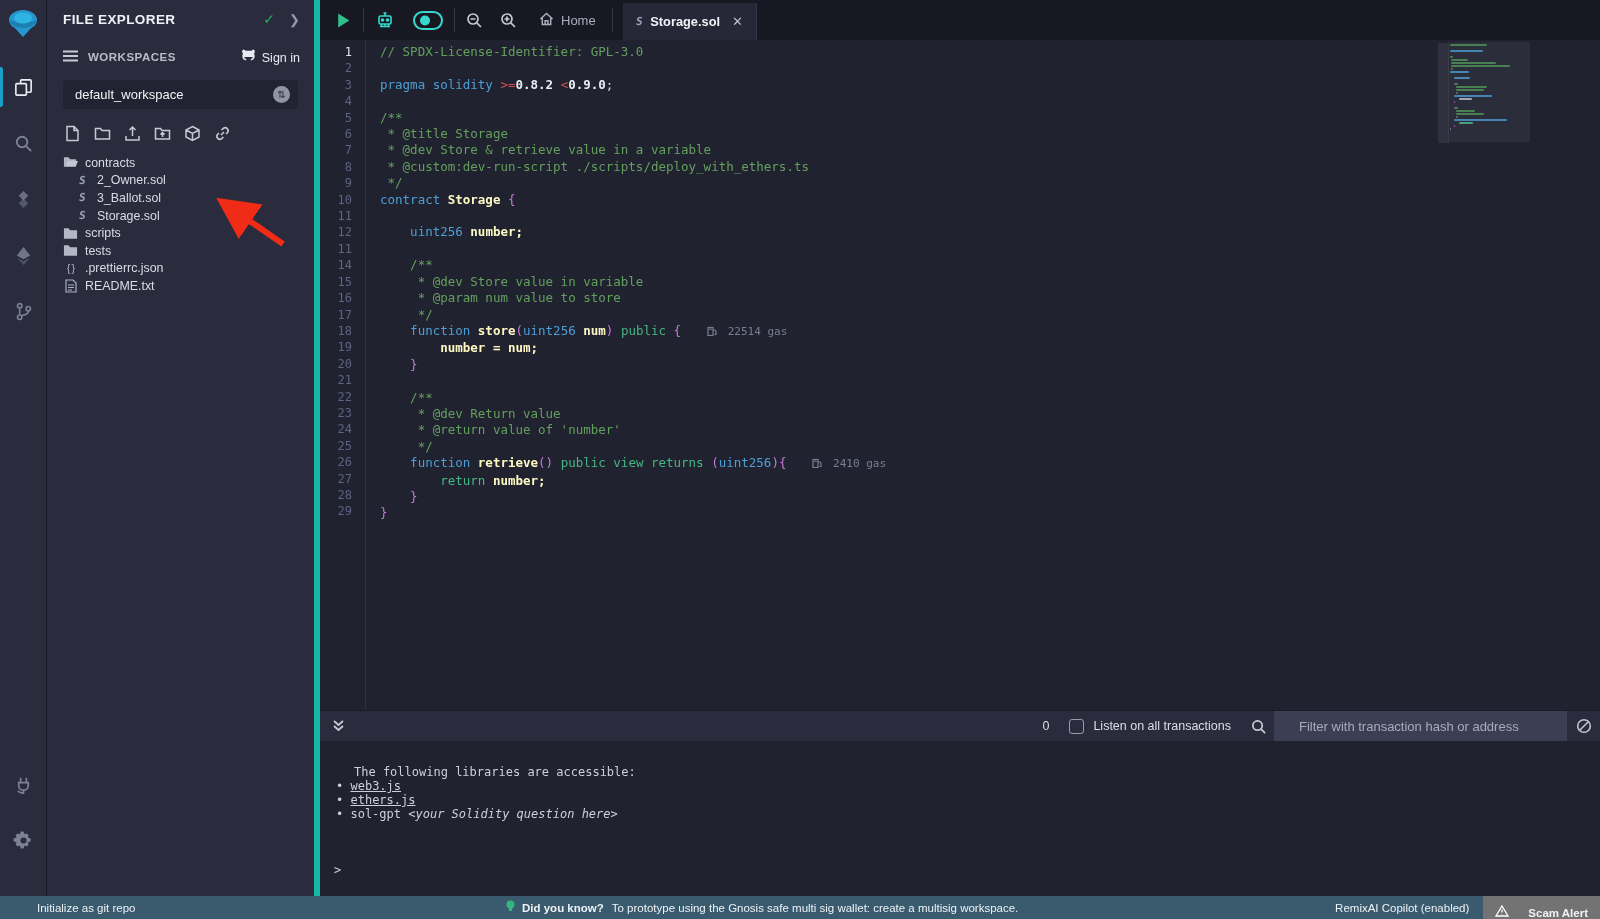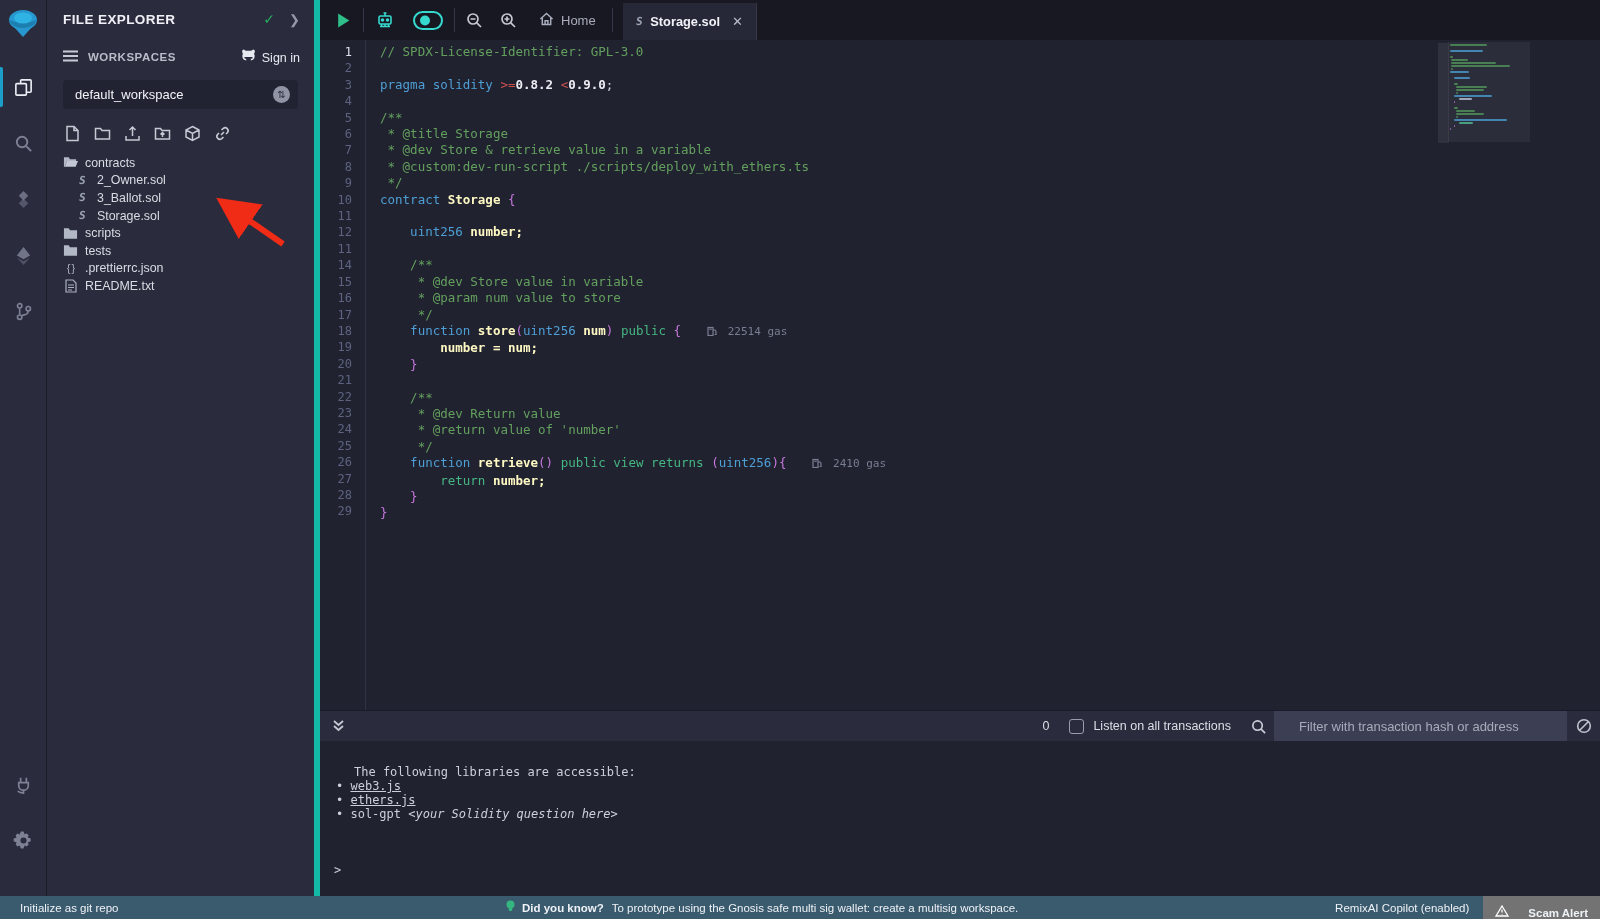--- a/index.html
+++ b/index.html
@@ -98,21 +98,21 @@
   .tban { width:33px; display:flex; align-items:center; justify-content:center; color:#bfc3cf; cursor:pointer; }
   .tbody { height:155px; background:#212230; flex:none; font-family:"DejaVu Sans Mono", monospace;
            font-size:12px; line-height:14px; color:#ccd0da; padding-top:24px; overflow:hidden; }
   .tline { white-space:pre; }
   .tline .link { text-decoration:underline; cursor:pointer; }
   .tline .it { font-style:italic; }
 
   
   .sbar { height:23px; background:#3a5a6e; display:flex; align-items:center; color:#eef2f6;
           font-size:11.5px; flex:none; }
-  .sb-left { padding-left:20px; cursor:pointer; }
+  .sb-left { padding-left:37px; cursor:pointer; }
   .sb-center { position:absolute; left:505px; display:flex; align-items:center; gap:6px; }
   .sb-center b { margin-right:2px; }
   .sbar { position:relative; }
   .sb-right { margin-left:auto; display:flex; align-items:center; height:100%; }
   .copilot { margin-right:14px; cursor:pointer; }
   .scam { background:#737373; height:100%; display:flex; align-items:flex-end; gap:19px; padding:0 12px;
           font-weight:bold; cursor:pointer; }
   .bulb svg { width:11px; height:13px; }
 </style>
 </head>

